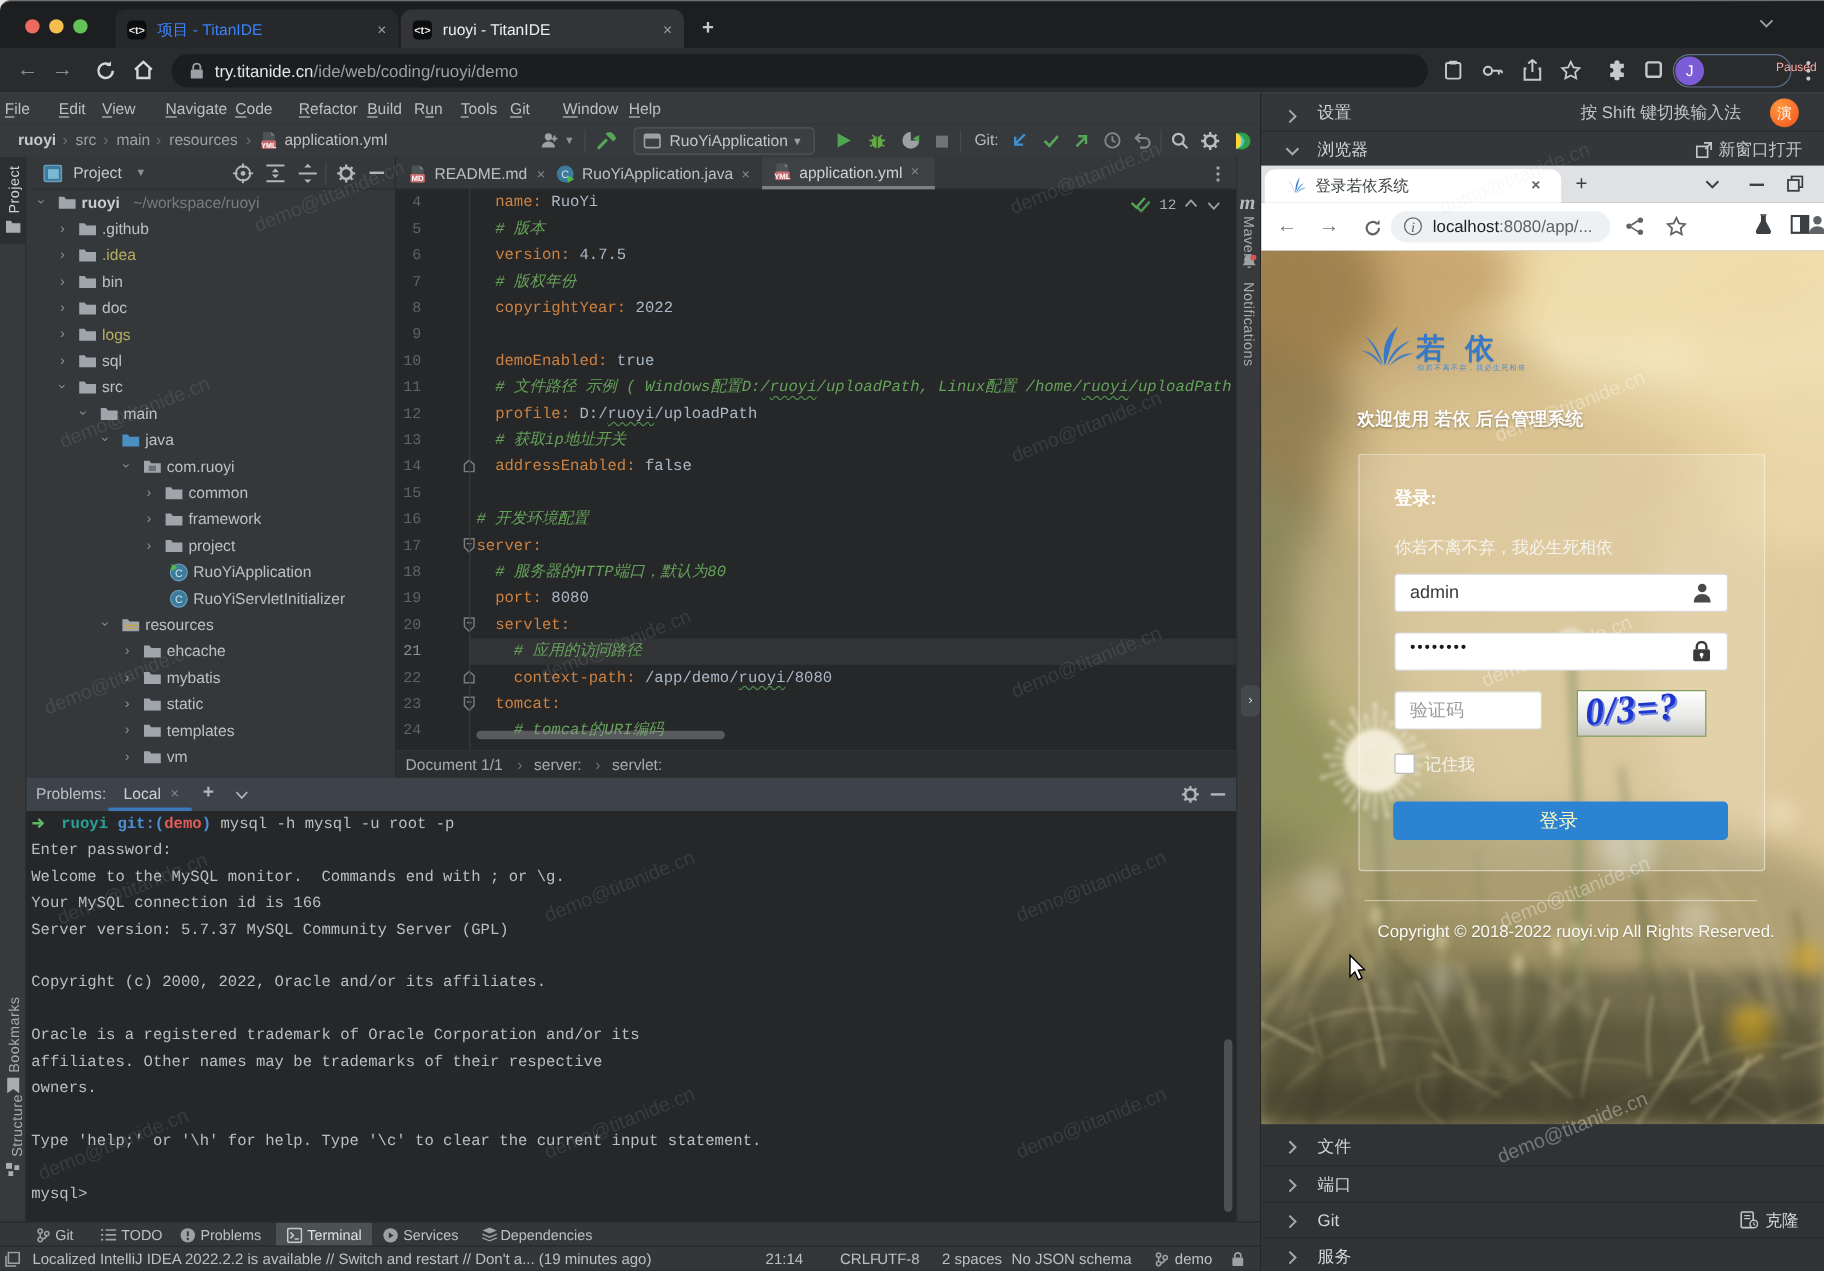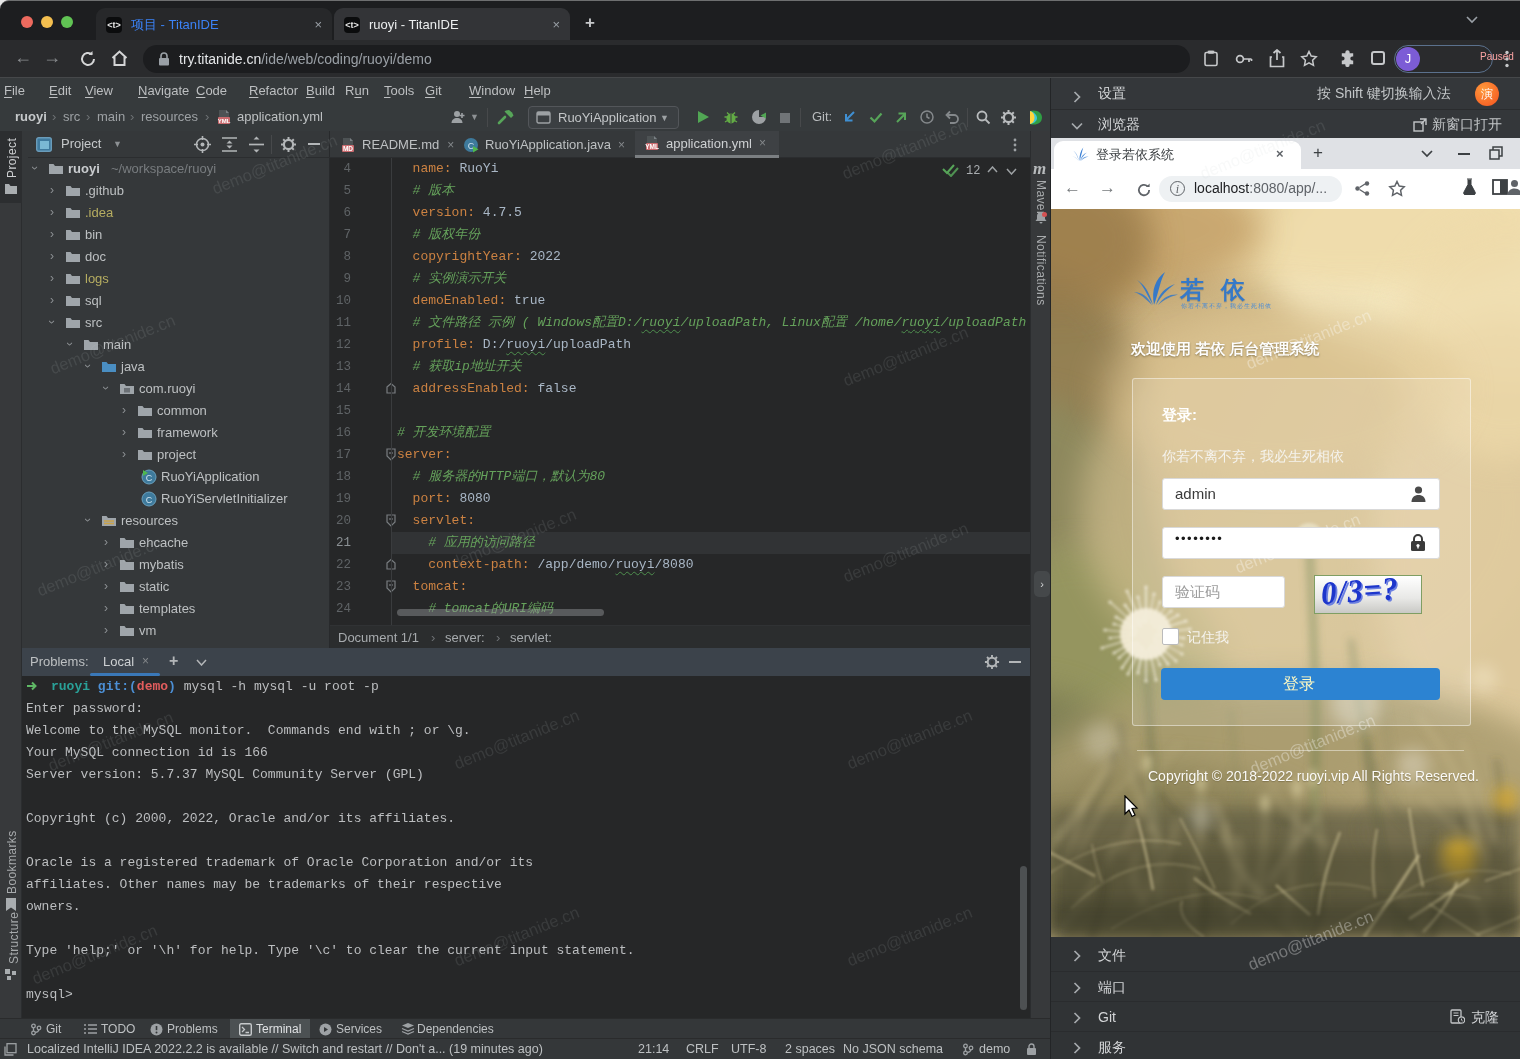--- a/index.html
+++ b/index.html
@@ -478,21 +478,20 @@
 <div class="cl" style="top:0px;left:67px">  <span class="k">name:</span> <span class="v">RuoYi</span></div>
 <div class="lnum" style="left:-29px;top:22px;color:#5f6366">5</div>
 <div class="cl" style="top:22px;left:67px">  <span class="cm"># 版本</span></div>
 <div class="lnum" style="left:-29px;top:44px;color:#5f6366">6</div>
 <div class="cl" style="top:44px;left:67px">  <span class="k">version:</span> <span class="v">4.7.5</span></div>
 <div class="lnum" style="left:-29px;top:66px;color:#5f6366">7</div>
 <div class="cl" style="top:66px;left:67px">  <span class="cm"># 版权年份</span></div>
 <div class="lnum" style="left:-29px;top:88px;color:#5f6366">8</div>
 <div class="cl" style="top:88px;left:67px">  <span class="k">copyrightYear:</span> <span class="v">2022</span></div>
 <div class="lnum" style="left:-29px;top:110px;color:#5f6366">9</div>
-<div class="cl" style="top:110px;left:67px">  <span class="cm"># 实例演示开关</span></div>
 <div class="lnum" style="left:-29px;top:132px;color:#5f6366">10</div>
 <div class="cl" style="top:132px;left:67px">  <span class="k">demoEnabled:</span> <span class="v">true</span></div>
 <div class="lnum" style="left:-29px;top:154px;color:#5f6366">11</div>
 <div class="cl" style="top:154px;left:67px">  <span class="cm"># 文件路径 示例 ( Windows配置D:/<w>ruoyi</w>/uploadPath, Linux配置 /home/<w>ruoyi</w>/uploadPath，演示模式）</span></div>
 <div class="lnum" style="left:-29px;top:176px;color:#5f6366">12</div>
 <div class="cl" style="top:176px;left:67px">  <span class="k">profile:</span> <span class="v">D:/<w>ruoyi</w>/uploadPath</span></div>
 <div class="lnum" style="left:-29px;top:198px;color:#5f6366">13</div>
 <div class="cl" style="top:198px;left:67px">  <span class="cm"># 获取ip地址开关</span></div>
 <div class="lnum" style="left:-29px;top:220px;color:#5f6366">14</div>
 <div class="cl" style="top:220px;left:67px">  <span class="k">addressEnabled:</span> <span class="v">false</span></div>
@@ -637,21 +636,21 @@
       </svg>
   <span class="abs" style="left:417px;top:3px">Dependencies</span>
 </div>
 <div class="abs" id="statusbar">
   <svg class="abs" style="left:4px;top:4px" width="13" height="13" viewBox="0 0 13 13">
         <rect x="3" y="0.7" width="9" height="9" fill="none" stroke="#9da1a4" stroke-width="1.3"></rect>
         <path d="M1 3.5v8.5h8.5" fill="none" stroke="#9da1a4" stroke-width="1.3"></path>
       </svg>
   <span class="abs" style="left:27px;top:3px">Localized IntelliJ IDEA 2022.2.2 is available // Switch and restart // Don't a... (19 minutes ago)</span>
   <span class="abs" style="left:638px;top:3px">21:14</span>
-  <span class="abs" style="left:686px;top:3px">CRLF</span>
+  <span class="abs" style="left:700px;top:3px">CRLF</span>
   <span class="abs" style="left:731px;top:3px">UTF-8</span>
   <span class="abs" style="left:785px;top:3px">2 spaces</span>
   <span class="abs" style="left:843px;top:3px">No JSON schema</span>
   <svg class="abs" style="left:962px;top:4px" width="12" height="13" viewBox="0 0 12 13">
         <circle cx="3.5" cy="3" r="1.8" fill="none" stroke="#9da1a4" stroke-width="1.3"></circle>
         <circle cx="3.5" cy="10" r="1.8" fill="none" stroke="#9da1a4" stroke-width="1.3"></circle>
         <circle cx="9" cy="5" r="1.8" fill="none" stroke="#9da1a4" stroke-width="1.3"></circle>
         <path d="M3.5 4.8v3.4M8.8 6.8c-.5 2-2 2.5-3.5 2.7" fill="none" stroke="#9da1a4" stroke-width="1.3"></path>
       </svg>
   <span class="abs" style="left:979px;top:3px">demo</span>

